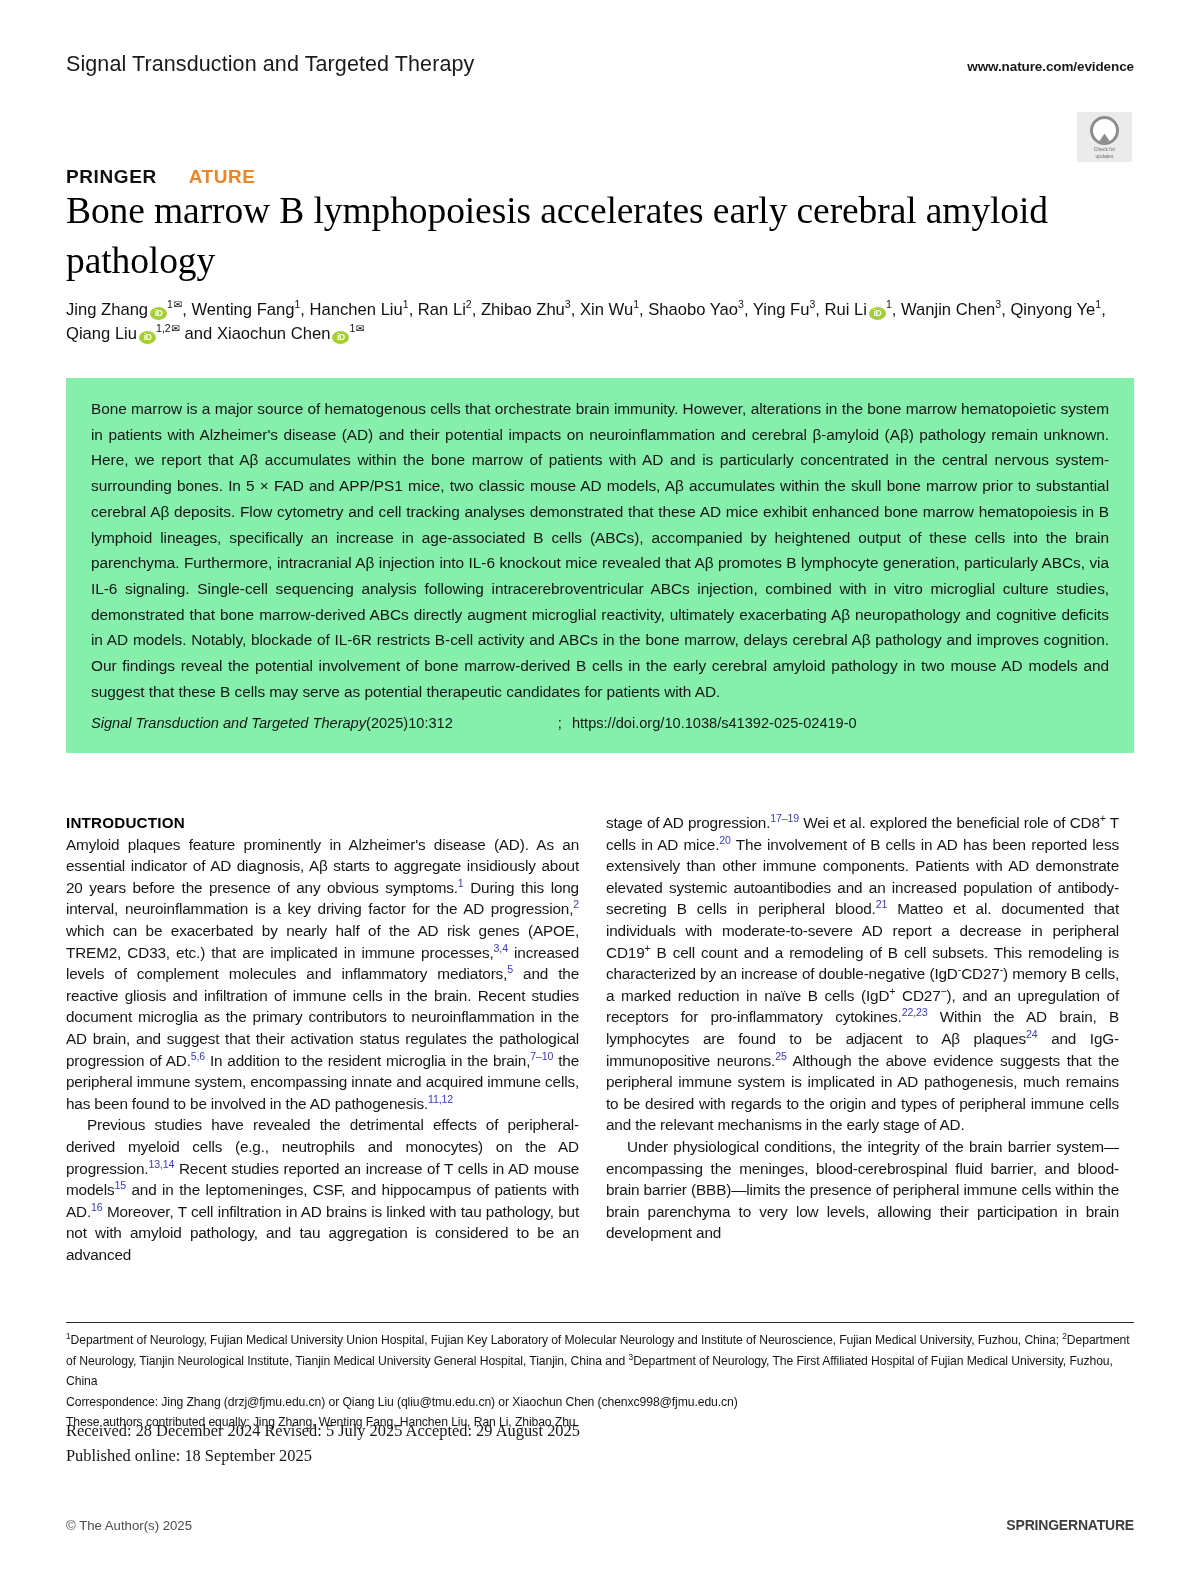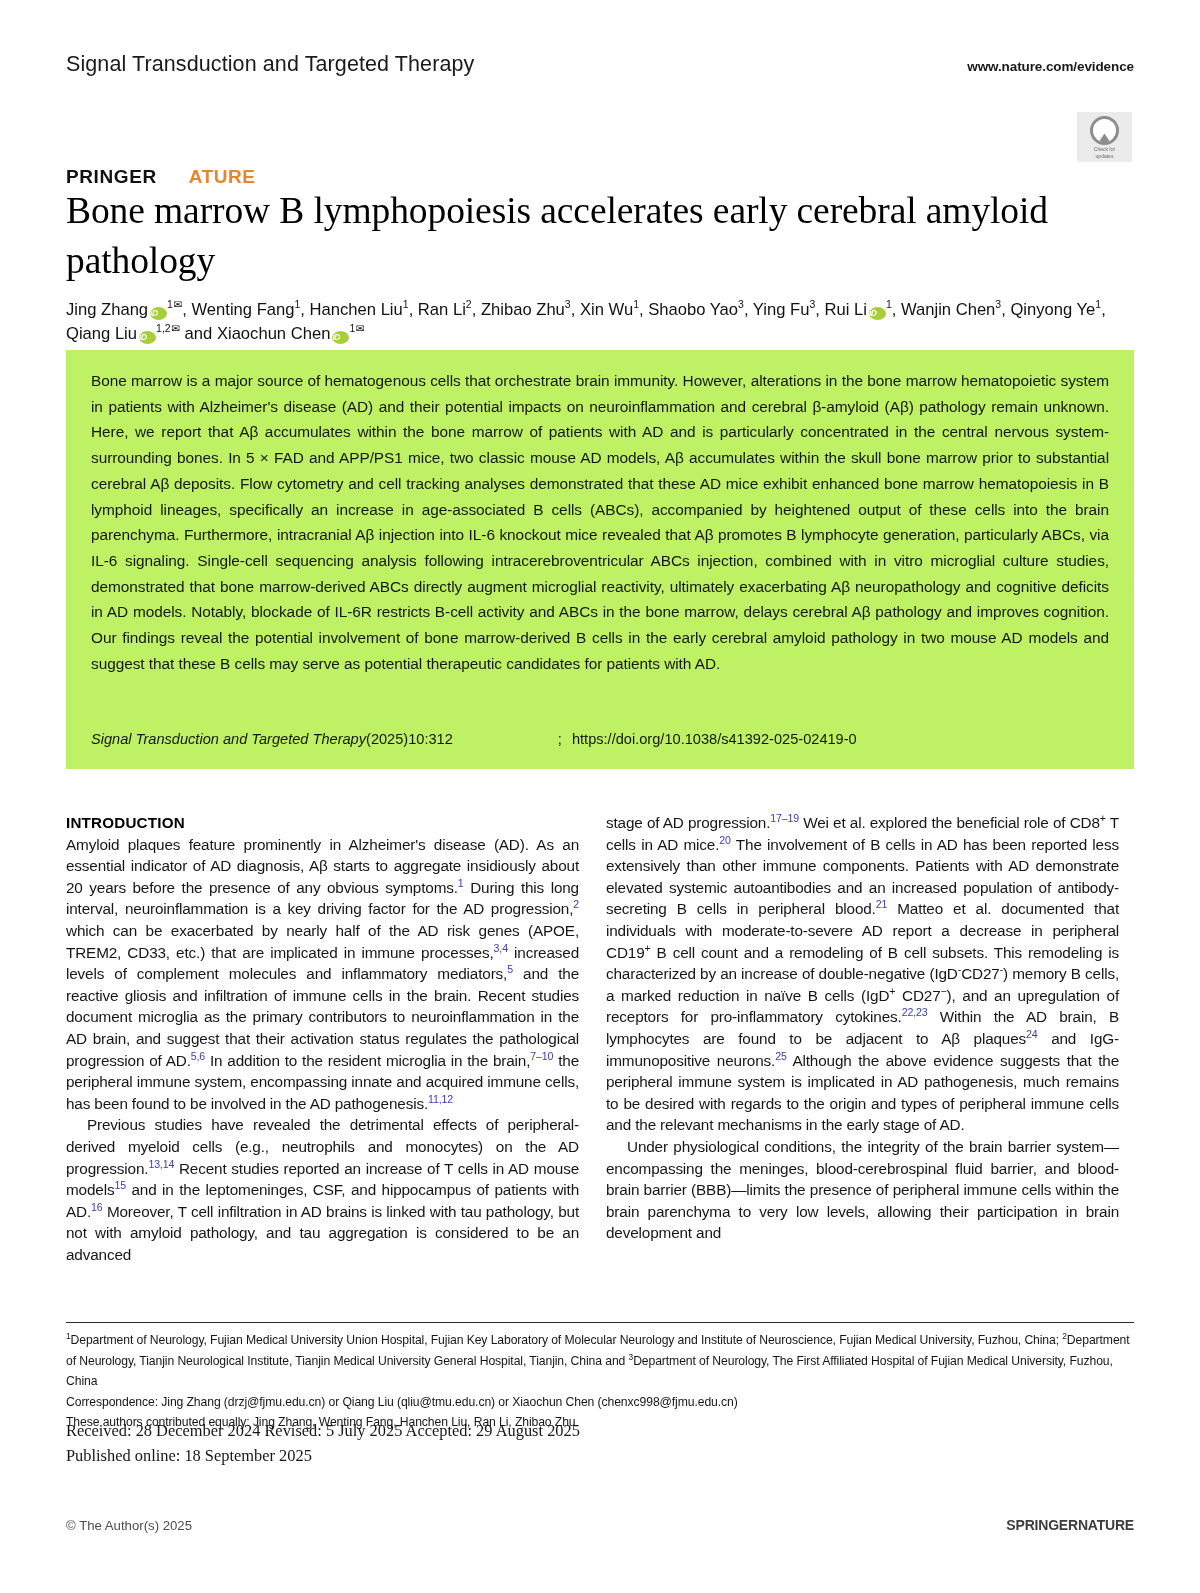--- a/index.html
+++ b/index.html
@@ -133,41 +133,41 @@
   }
   .orcid {
     display: inline-block;
     width: 17px;
     height: 13px;
     border-radius: 50%;
     background: #a6ce39;
     color: #ffffff;
     font-size: 8.5px;
     line-height: 13px;
+    text-align: center;
     font-weight: bold;
     vertical-align: -1px;
     margin: 0 0px 0 2px;
     letter-spacing: -0.4px;
-    font-style: italic;
   }
   .envelope {
     font-size: 10.5px;
     vertical-align: super;
     line-height: 0;
     margin-left: 0.5px;
   }
 
   
   .abstract-box {
     position: absolute;
     left: 66px;
     right: 66px;
-    top: 350px;
-    height: 419px;
-    background: #bef264;
+    top: 378px;
+    height: 375px;
+    background: #86efac;
     box-sizing: border-box;
     padding: 18px 25px 0 25px;
   }
   .abstract-text {
     font-size: 15.4px;
     line-height: 25.7px;
     text-align: justify;
     color: #161616;
     letter-spacing: -0.05px;
   }

